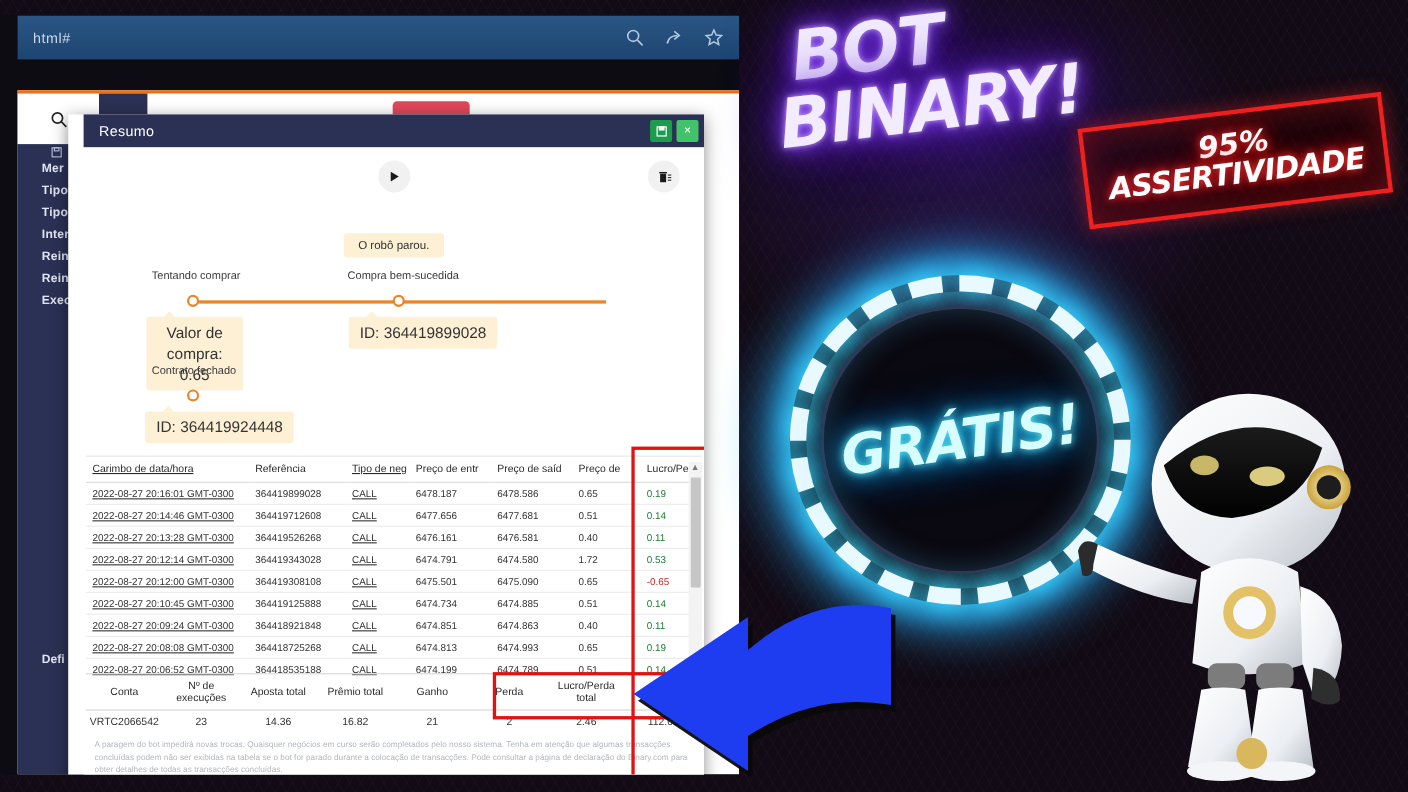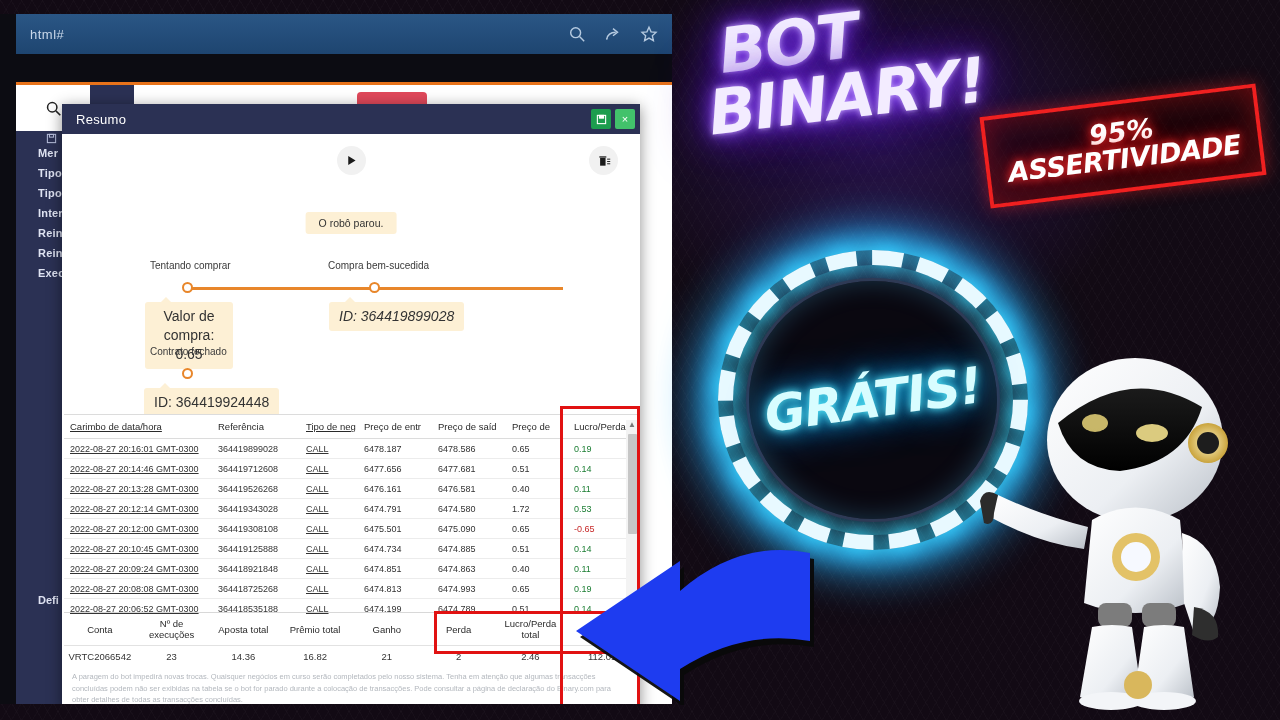--- a/index.html
+++ b/index.html
@@ -95,21 +95,21 @@
   #white-tab-left {
     position:absolute; left:62px; top:78px; width:300px; height:24px;
     background:#ffffff; border-radius:6px 6px 0 0; z-index:6;
   }
 
   
   #modal {
     position:absolute; left:62px; top:90px; width:578px; height:608px;
     background:#ffffff; z-index:20;
     box-shadow: 0 3px 14px rgba(0,0,0,.45);
-    display:flex; flex-direction:column;
+    display:flex; flex-direction:column;padding-left:14px;
   }
   #modal-title-bar {
     height:30px; background:#2b3154; display:flex; align-items:center;
     padding: 0 5px 0 14px; flex:0 0 30px;
   }
   #modal-title { color:#fff; font-size:13px; letter-spacing:.3px; }
   #modal-btns { margin-left:auto; display:flex; gap:4px; }
   .mb {
     width:20px; height:20px; border-radius:2px; display:flex;
     align-items:center; justify-content:center; color:#fff; font-size:11px;
@@ -133,21 +133,21 @@
   }
   #trash-btn svg{width:14px;height:14px;}
 
   #robot-status {
     position:absolute; left:50%; transform:translateX(-50%); top:78px;
     background:#fdf0d5; color:#333; font-size:10.5px;
     padding:5px 13px; border-radius:3px; white-space:nowrap;
   }
 
   
-  #timeline { position:absolute; left:0; right:0; top:122px; height:135px;margin-left:26px; }
+  #timeline { position:absolute; left:0; right:0; top:108px; height:135px; }
   .tl-label { position:absolute; font-size:10px; color:#3a3a3a; white-space:nowrap; }
   #tl-l1 { left:62px;  top:4px; }
   #tl-l2 { left:240px; top:4px; }
   #tl-line {
     position:absolute; left:100px; top:31px; width:375px; height:2.5px; background:#e8862a;
   }
   .tl-dot {
     position:absolute; width:11px;height:11px;border-radius:50%;
     border:2.4px solid #e8862a; background:#fff; top:26px;
   }
@@ -156,21 +156,21 @@
   .tl-bubble {
     position:absolute; background:#fdf0d5; color:#333; font-size:14px;
     padding:5px 10px; border-radius:3px; text-align:center; line-height:1.35;
   }
   .tl-bubble::before{
     content:""; position:absolute; top:-5px; left:16px;
     border-left:5px solid transparent; border-right:5px solid transparent;
     border-bottom:5px solid #fdf0d5;
   }
   #tl-b1 { left:57px; top:46px; width:88px; }
-  #tl-b2 { left:241px; top:46px;font-style:italic; }
+  #tl-b2 { left:241px; top:46px; }
   #tl-l3 { left:62px; top:90px; }
   #tl-d3 { left:94px; top:112px; }
   #tl-b3 { left:56px; top:132px; }
 
   
   #table-wrap {
     position:absolute; left:2px; right:2px; top:280px; bottom:98px;
     background:#fff; overflow:hidden;
   }
   table.trades { width:100%; border-collapse:collapse; table-layout:fixed; }

